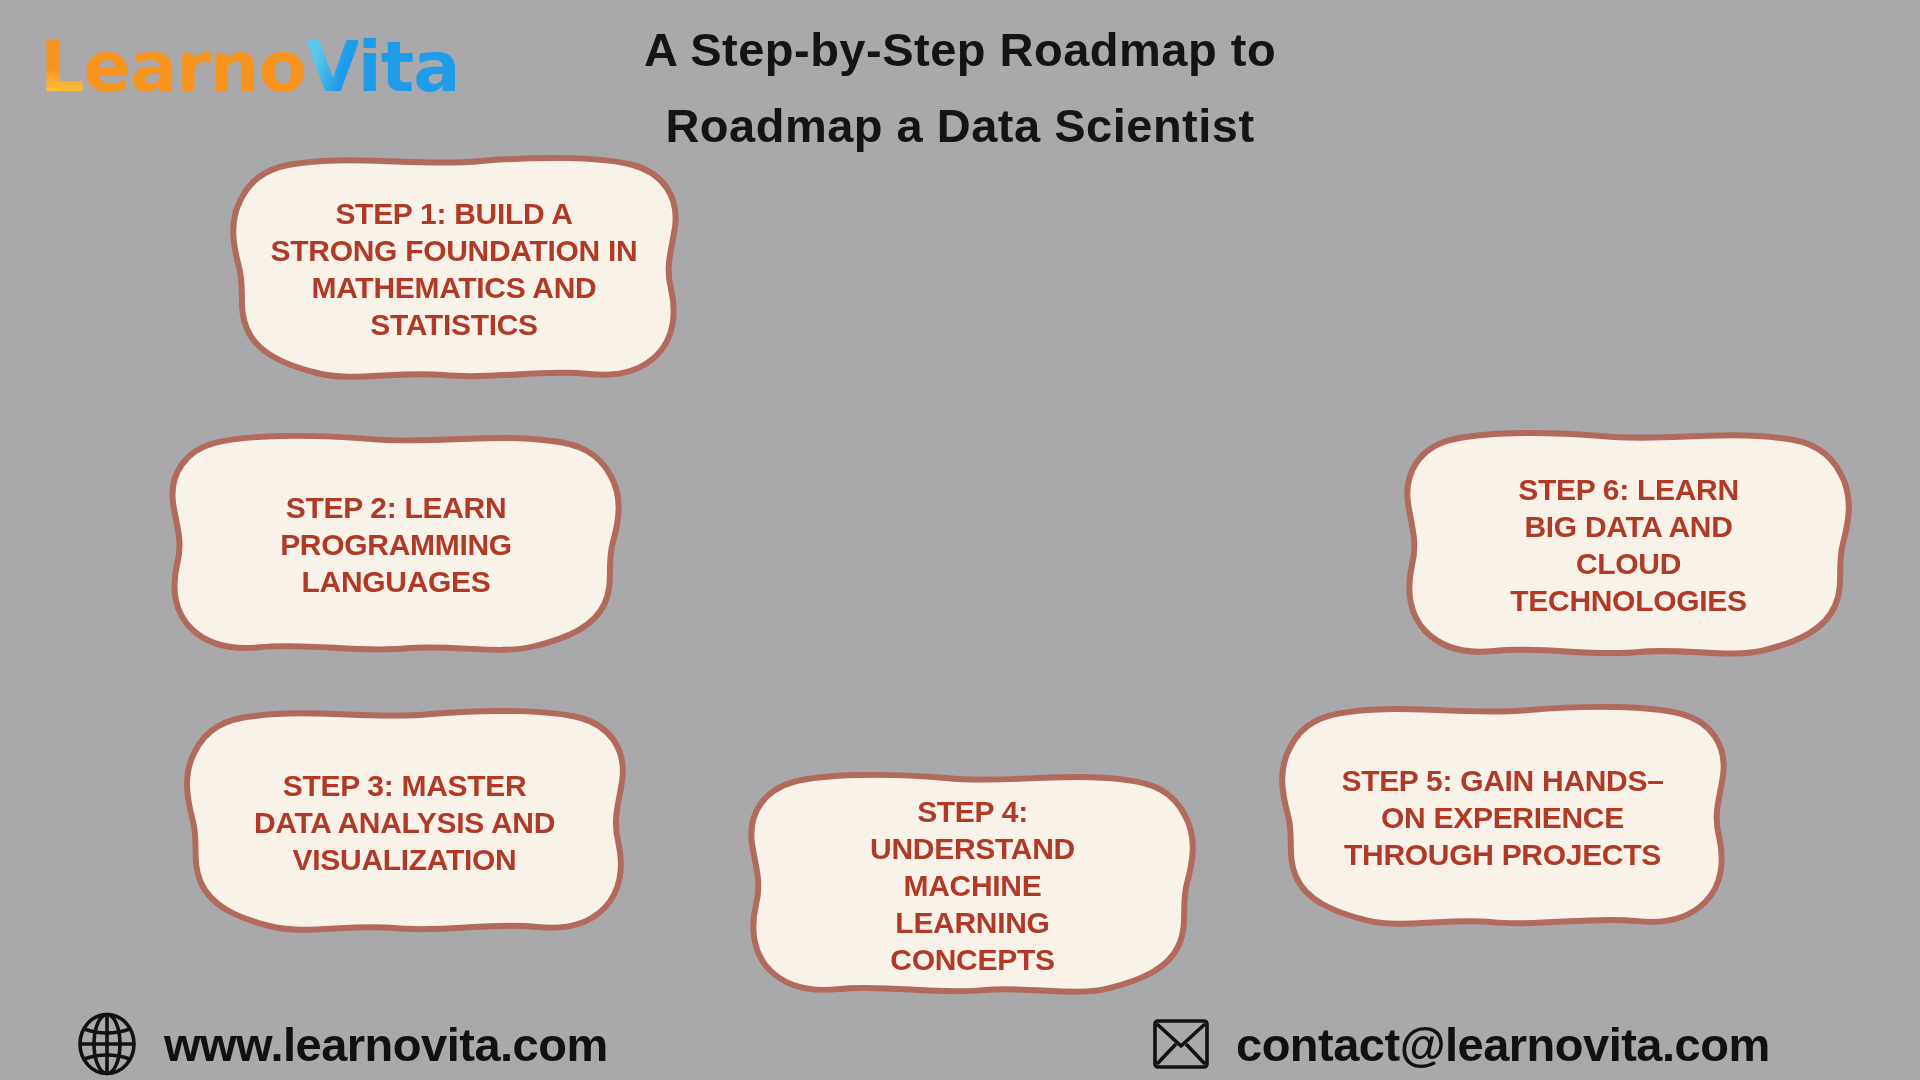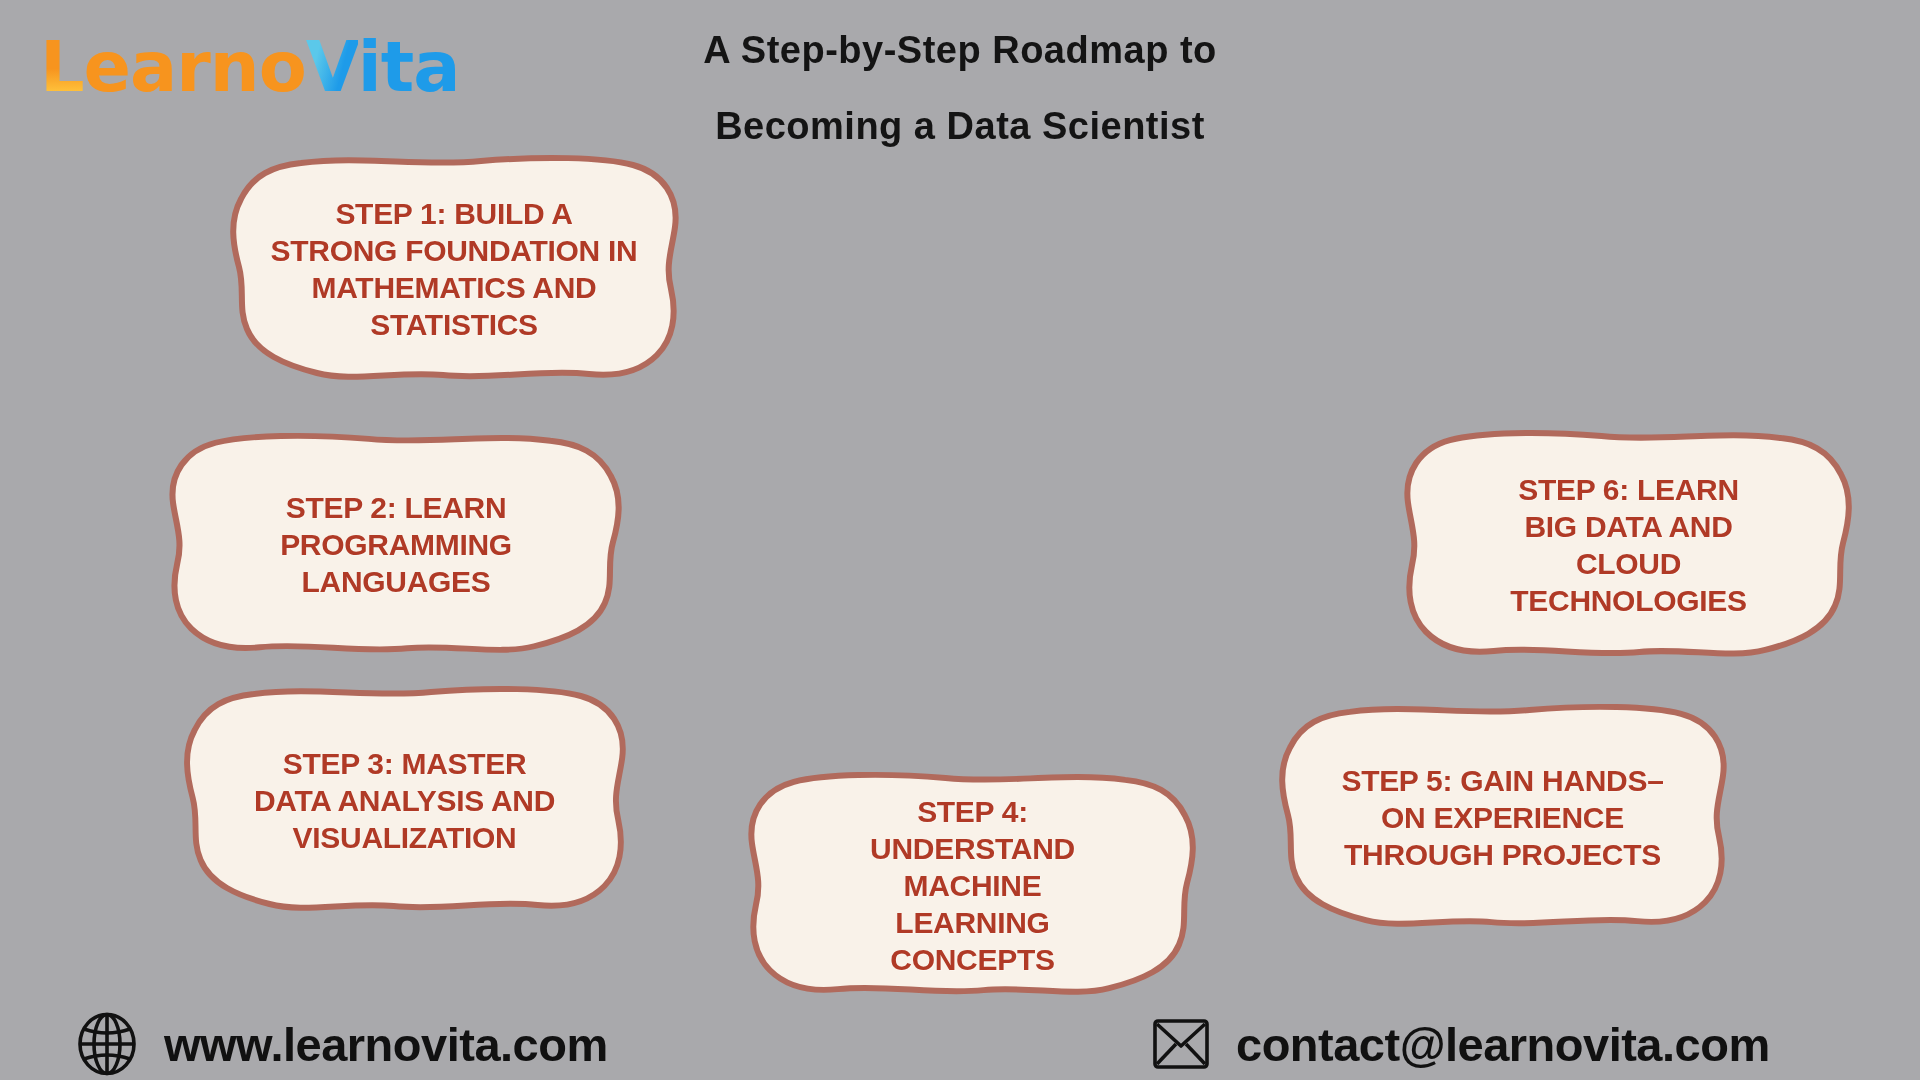--- a/index.html
+++ b/index.html
@@ -26,21 +26,21 @@
   .logo .v-cap {
     background:linear-gradient(105deg,#5BC8EA 25%,#1E9BE9 65%);
     -webkit-background-clip:text; background-clip:text; color:transparent;
   }
   .logo .ita { color:#1E9BE9; }
 
   
   .title {
     position:absolute; left:0; top:12px; width:100%;
     text-align:center; color:#141414;
-    font-size:38px; font-weight:bold; line-height:76px;
+    font-size:47px; font-weight:bold; line-height:76px;
     letter-spacing:0.5px;
   }
 
   
   .card { position:absolute; }
   .card svg.blob {
     position:absolute; left:0; top:0; width:100%; height:100%;
   }
   .card.flip svg.blob { transform:scaleX(-1); }
   .card .label {
@@ -51,21 +51,21 @@
     font-weight:700;
     font-size:30px; line-height:37px;
     letter-spacing:-0.3px;
     text-transform:uppercase;
     text-shadow:1px 1px 0 rgba(255,255,255,0.35);
   }
   .card .label span { display:block; }
 
   .box1 { left:221px; top:153px; width:466px; height:232px; }
   .box2 { left:161px; top:431px; width:470px; height:227px; }
-  .box3 { left:175px; top:684px; width:459px; height:232px; }
+  .box3 { left:175px; top:706px; width:459px; height:232px; }
   .box4 { left:740px; top:770px; width:465px; height:230px; }
   .box7 { left:1258px; top:158px; width:469px; height:227px; }
   .box6 { left:1396px; top:428px; width:465px; height:234px; }
   .box5 { left:1270px; top:702px; width:465px; height:230px; }
 
   .box1 .label span { max-width:370px; }
   .box2 .label span { max-width:280px; }
   .box3 .label span { max-width:310px; }
   .box4 .label span { max-width:300px; }
   .box5 .label span { max-width:350px; }
@@ -104,21 +104,21 @@
 </svg>
 
 <div class="page">
 
   <div class="logo">
     <span class="l-cap">L</span><span class="earno">earno</span><span class="v-cap">V</span><span class="ita">ita</span>
   </div>
 
   <div class="title">
     <div>A Step-by-Step Roadmap to</div>
-    <div>Becoming a Data Scientist</div>
+    <div>Roadmap a Data Scientist</div>
   </div>
 
   <div class="card box1">
     <svg class="blob" viewBox="0 0 466 232" preserveAspectRatio="none">
       <use href="#blobPath" fill="#F9F2E9" stroke="#B16A5C" stroke-width="6"></use>
     </svg>
     <div class="label">
         <span>STEP 1: BUILD A STRONG FOUNDATION IN MATHEMATICS AND STATISTICS</span>
       </div>
   </div>

